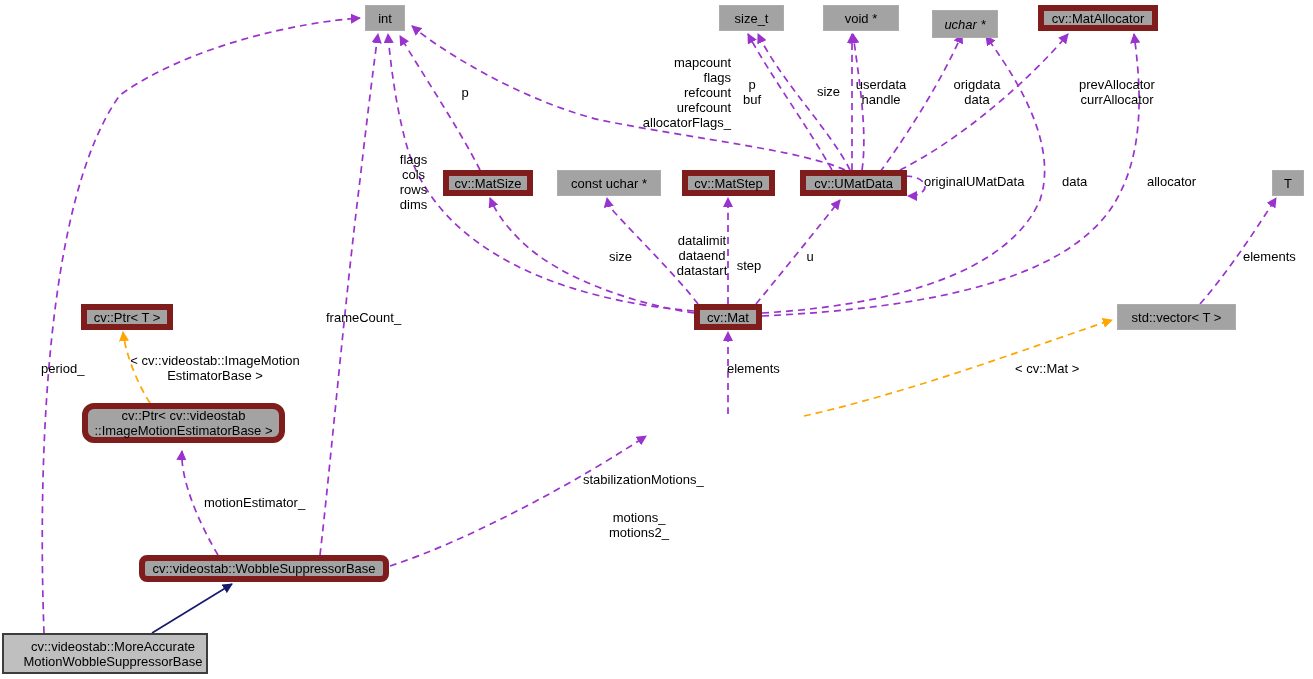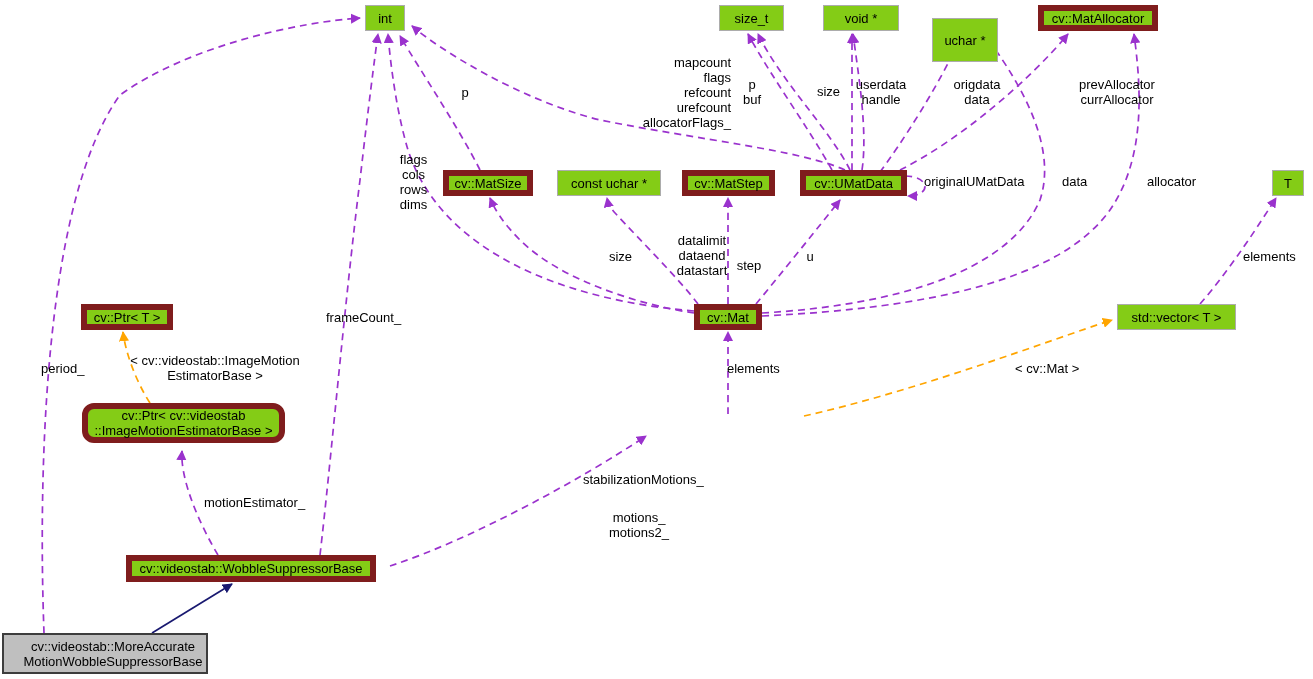--- a/index.html
+++ b/index.html
@@ -27,21 +27,21 @@
   .node-box {
     position: absolute;
     box-sizing: border-box;
     display: flex;
     align-items: center;
     justify-content: center;
     text-align: center;
     font-size: 13px;
     line-height: 15px;
     color: #000000;
-    background: #84cc16;
+    background: #a3a3a3;
     white-space: pre;
   }
   .node-box.thin {
     border: 1px solid #acacac;
   }
   .node-box.thick {
     border: 6px solid #7f1d1d;
   }
   .node-box.highlight {
     border: 2px solid #3d3d3d;
@@ -138,21 +138,21 @@
       <path d="M 152,633 L 232,584"></path>
     </g>
   </svg>
 
   <div class="node-box thin" style="left:365px; top:5px; width:40px; height:26px;">int</div>
 
   <div class="node-box thin" style="left:719px; top:5px; width:65px; height:26px;">size_t</div>
 
   <div class="node-box thin" style="left:823px; top:5px; width:76px; height:26px;">void *</div>
 
-  <div class="node-box thin" style="left:932px; top:18px; width:66px; height:44px;">uchar *</div>
+  <div class="node-box thin" style="left:932px; top:10px; width:66px; height:28px;font-style:italic;">uchar *</div>
 
   <div class="node-box thick" style="left:1038px; top:5px; width:120px; height:26px;">cv::MatAllocator</div>
 
   <div class="node-box thick" style="left:443px; top:170px; width:90px; height:26px;">cv::MatSize</div>
 
   <div class="node-box thin" style="left:557px; top:170px; width:104px; height:26px;">const uchar *</div>
 
   <div class="node-box thick" style="left:682px; top:170px; width:93px; height:26px;">cv::MatStep</div>
 
   <div class="node-box thick" style="left:800px; top:170px; width:107px; height:26px;">cv::UMatData</div>
@@ -162,21 +162,21 @@
   <div class="node-box thick" style="left:81px; top:304px; width:92px; height:26px;">cv::Ptr&lt; T &gt;</div>
 
   <div class="node-box thick" style="left:694px; top:304px; width:68px; height:26px;">cv::Mat</div>
 
   <div class="node-box thin" style="left:1117px; top:304px; width:119px; height:26px;">std::vector&lt; T &gt;</div>
 
   <div class="node-box thick" style="left:82px; top:403px; width:203px; height:40px;border-radius:12px;">cv::Ptr&lt; cv::videostab
 ::ImageMotionEstimatorBase &gt;</div>
 
 
-  <div class="node-box thick" style="left:126px; top:555px; width:250px; height:27px;">cv::videostab::WobbleSuppressorBase</div>
+  <div class="node-box thick" style="left:139px; top:555px; width:250px; height:27px;border-radius:8px;">cv::videostab::WobbleSuppressorBase</div>
 
   <div class="node-box highlight" style="left:2px; top:633px; width:206px; height:41px;padding-left:16px;">cv::videostab::MoreAccurate
 MotionWobbleSuppressorBase</div>
 
   <div class="edge-label" style="left:455px; top:85px; width:20px;">p</div>
 
   <div class="edge-label right" style="left:636px; top:55px; width:95px;">mapcount
 flags
 refcount
 urefcount

